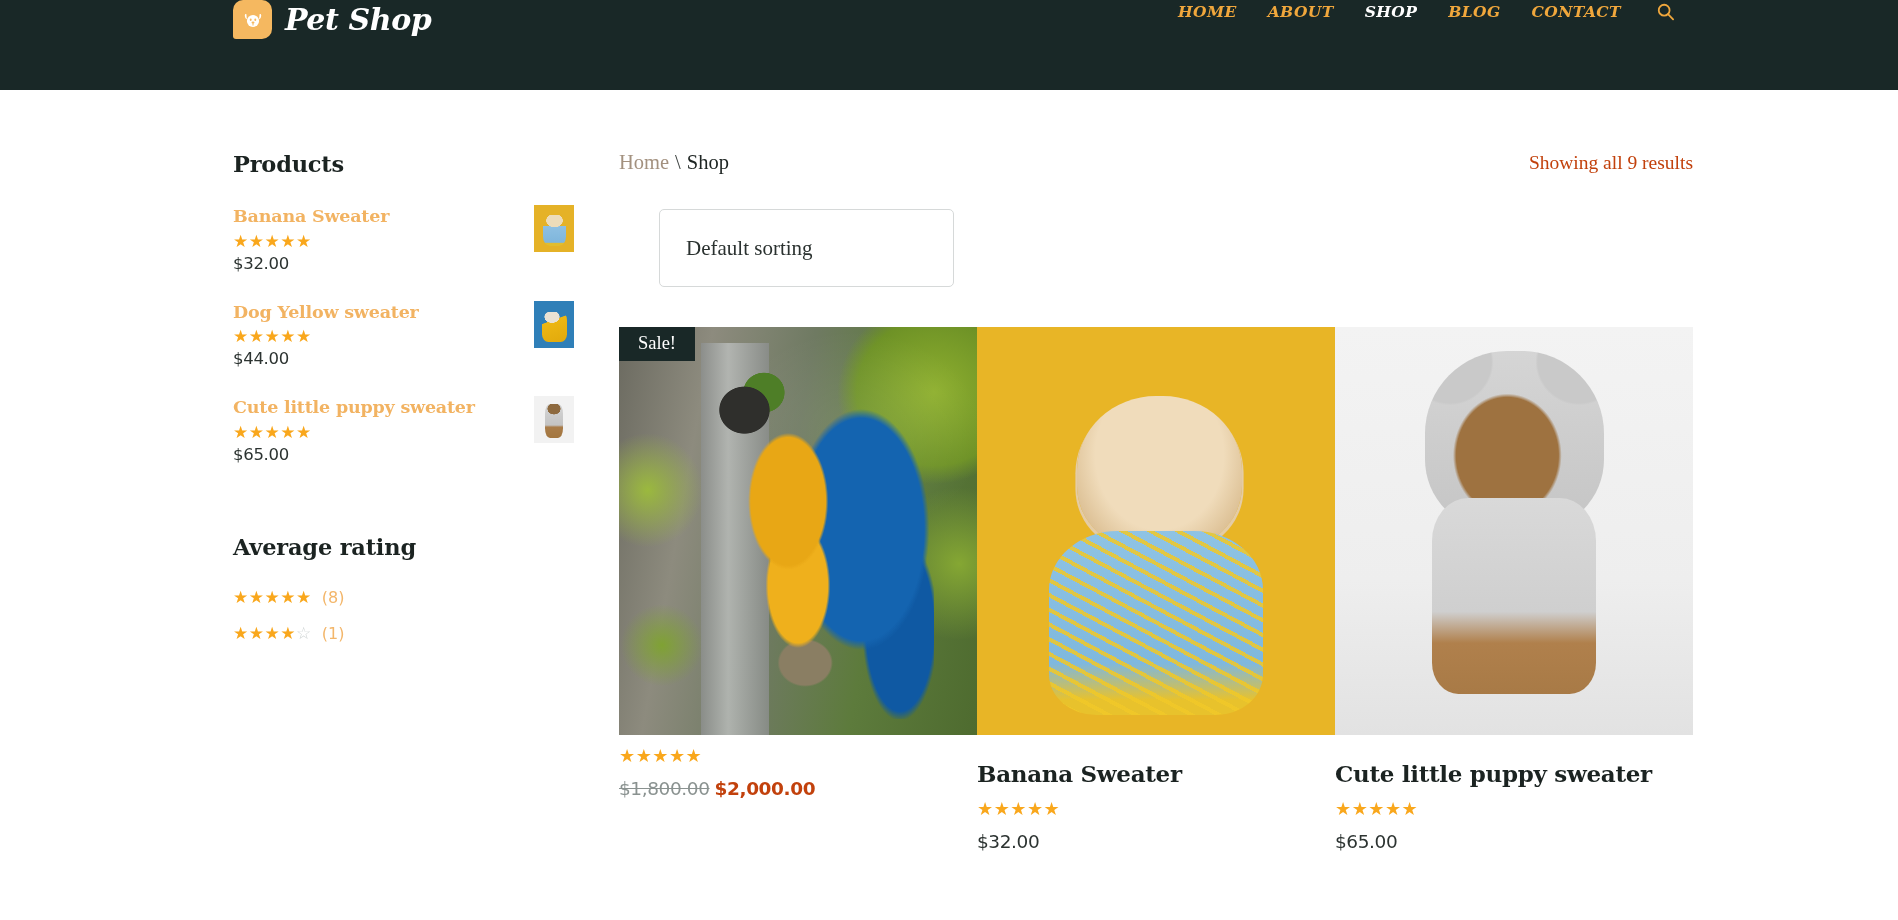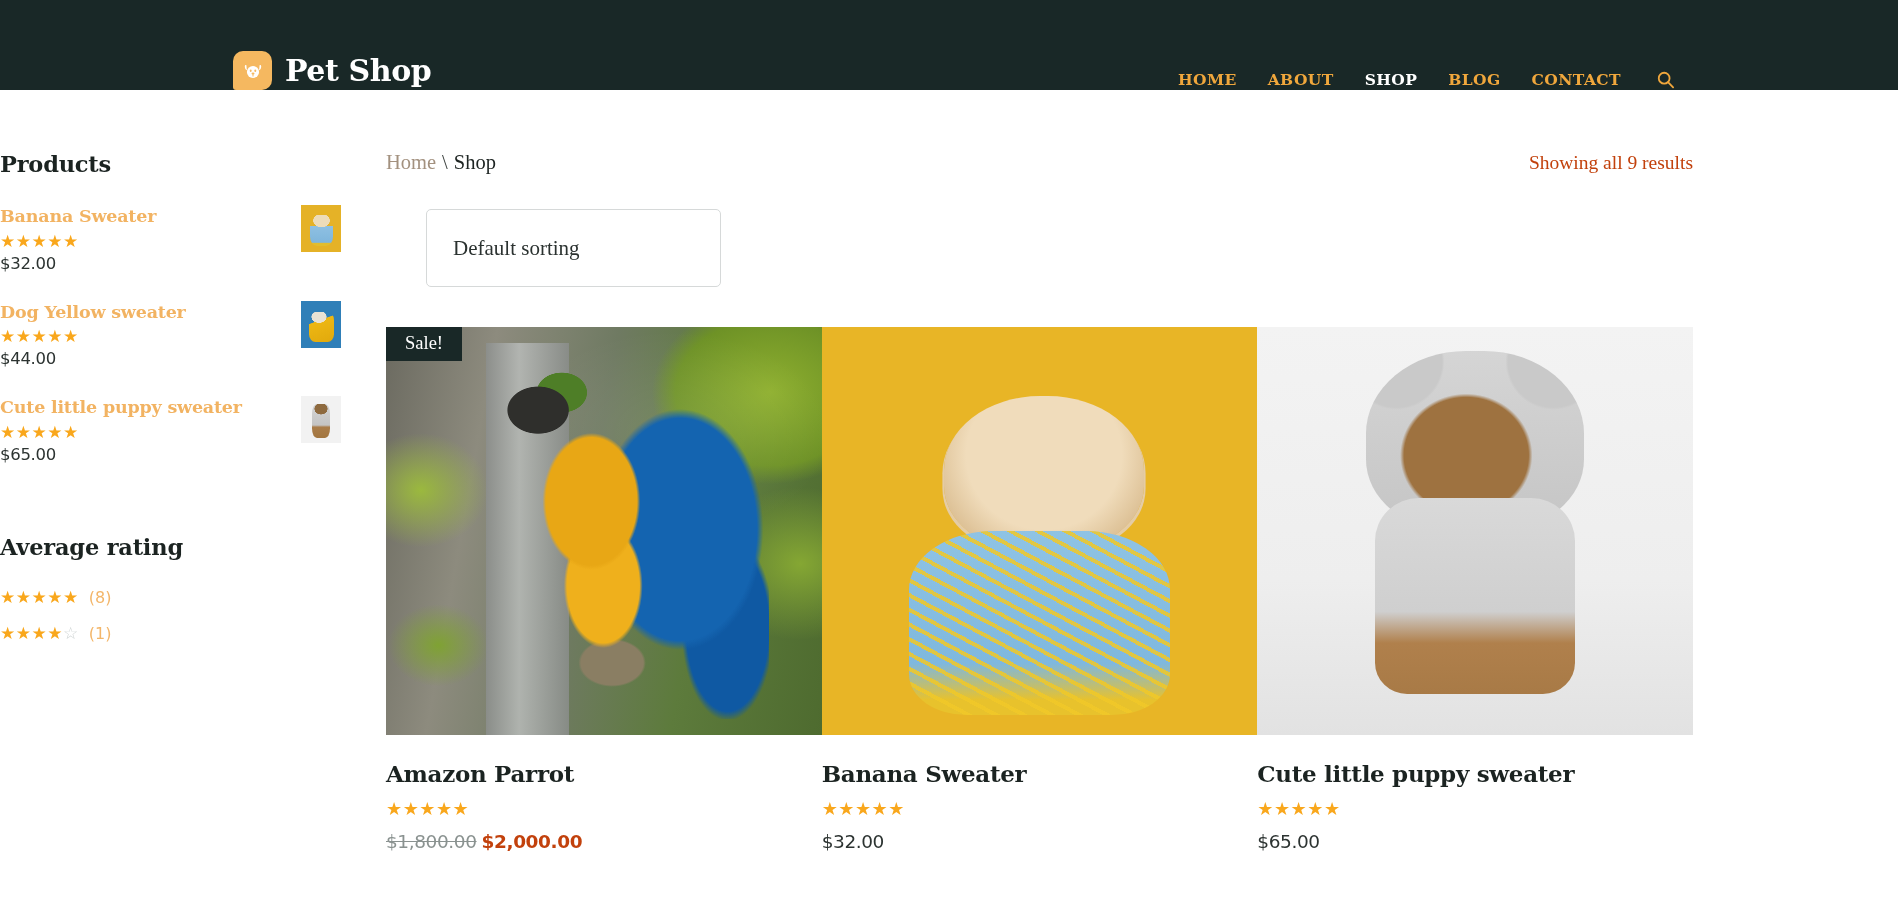--- a/index.html
+++ b/index.html
@@ -11,22 +11,23 @@
     background: #ffffff;
     font-family: "Liberation Serif", serif;
   }
 
   
   .site-header {
     width: 100%;
     height: 90px;
     background: #192827;
     display: flex;
-    align-items: flex-end;
+    align-items: flex-start;
     position: relative;
+    font-style: italic;
   }
 
   .brand {
     display: flex;
     align-items: center;
     gap: 13px;
     margin-left: 233px;
     text-decoration: none;
   }
 
@@ -75,20 +76,21 @@
     justify-content: center;
     width: 22px;
     height: 22px;
     margin-left: 2px;
     cursor: pointer;
   }
 
   
   .page {
     display: flex;
+    padding-left: 233px;
     padding-right: 205px;
     padding-top: 61px;
   }
 
   
   .sidebar { width: 386px; flex: none; padding-right: 45px; }
 
   .widget-title {
     font-family: "DejaVu Serif", serif;
     font-size: 22.5px;
@@ -476,21 +478,20 @@
       <span>Default sorting</span>
     </div>
 
     <div class="product-grid">
 
       <article class="product-card">
         <div class="product-media">
           <span class="ph ph-parrot"></span>
           <span class="sale-badge">Sale!</span>
         </div>
-        <a class="product-title" href="#">Amazon Parrot</a>
         <div class="stars product-stars">★★★★★</div>
         <div class="product-price">
           <span class="old">$1,800.00</span><span class="new">$2,000.00</span>
         </div>
       </article>
 
       <article class="product-card">
         <div class="product-media">
           <span class="ph ph-banana-dog"></span>
         </div>

